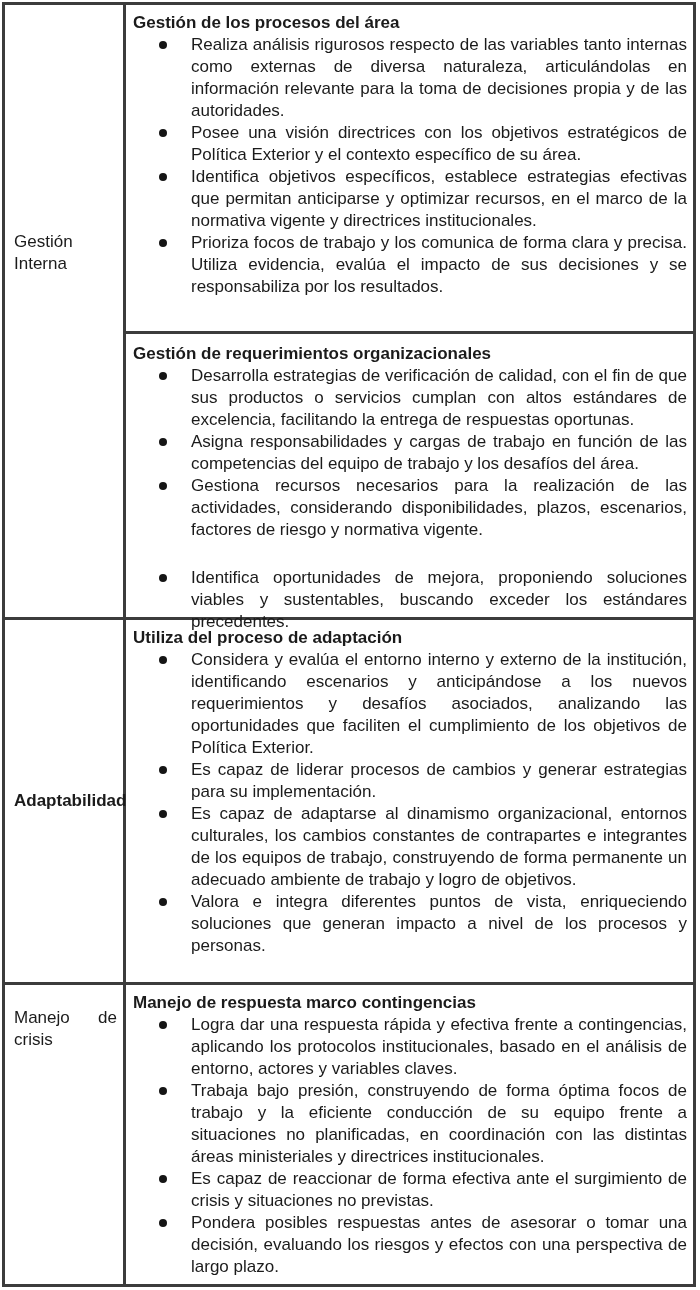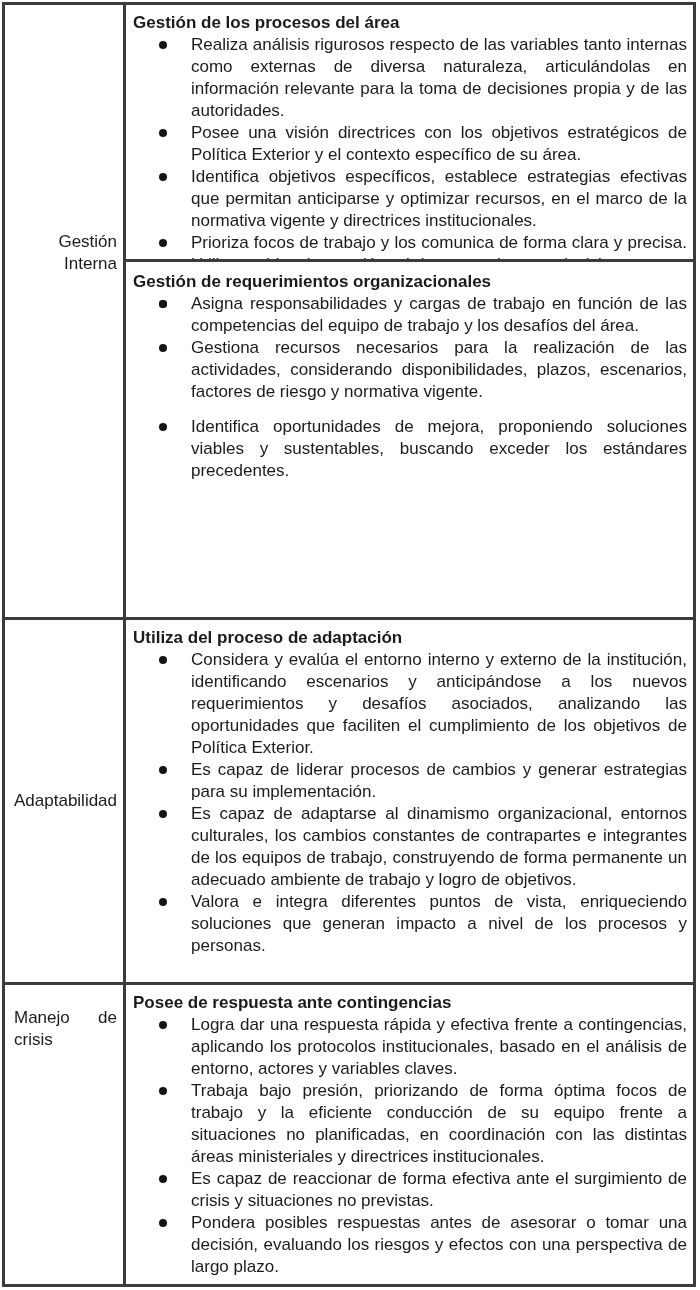--- a/index.html
+++ b/index.html
@@ -30,26 +30,26 @@
     font-size: 17px;
     line-height: 22px;
   }
   .lcell {
     border-right: 3px solid #3c3c3c;
     padding-left: 9px;
     padding-right: 6px;
     background: #fff;
   }
   .bt { border-top: 3px solid #3c3c3c; }
-  .lcell-1 { padding-top: 226px; text-align: right; }
-  .lcell-2 { display: flex; align-items: center; }
+  .lcell-1 { padding-top: 226px; text-align: left; }
+  .lcell-2 { display: flex; align-items: center; font-weight: bold; }
   .lcell-3 { padding-top: 22px; text-align: justify; }
   .rcell { background: #fff; }
   .section { padding: 7px 6px 0 7px; }
-  .section.tight { height: 257px; border-bottom: 3px solid #3c3c3c; overflow: hidden; }
+  .section.tight { height: 329px; border-bottom: 3px solid #3c3c3c; overflow: hidden; }
   .section.pad2 { padding-top: 9px; }
   .heading {
     font-weight: bold;
     font-size: 17px;
     line-height: 22px;
     text-align: left;
   }
   ul.bullets { list-style: none; }
   ul.bullets li {
     position: relative;
@@ -60,21 +60,21 @@
   ul.bullets li .blt {
     position: absolute;
     left: 26px;
     top: 7px;
     width: 8px;
     height: 8px;
     border-radius: 50%;
     background: #151515;
     display: block;
   }
-  ul.bullets li.gap { margin-top: 13px; }
+  ul.bullets li.gap { margin-top: 26px; }
 </style>
 </head>
 <body>
 
 <div class="page">
   <div class="tbl">
 
     <div class="lcell lcell-1">
       <span>Gestión Interna</span>
     </div>
@@ -86,21 +86,21 @@
           <li><span class="blt"></span><span>Realiza análisis rigurosos respecto de las variables tanto internas como externas de diversa naturaleza, articulándolas en información relevante para la toma de decisiones propia y de las autoridades.</span></li>
           <li><span class="blt"></span><span>Posee una visión directrices con los objetivos estratégicos de Política Exterior y el contexto específico de su área.</span></li>
           <li><span class="blt"></span><span>Identifica objetivos específicos, establece estrategias efectivas que permitan anticiparse y optimizar recursos, en el marco de la normativa vigente y directrices institucionales.</span></li>
           <li><span class="blt"></span><span>Prioriza focos de trabajo y los comunica de forma clara y precisa. Utiliza evidencia, evalúa el impacto de sus decisiones y se responsabiliza por los resultados.</span></li>
         </ul>
       </div>
 
       <div class="section pad2">
         <div class="heading">Gestión de requerimientos organizacionales</div>
         <ul class="bullets">
-          <li><span class="blt"></span></li>
+          <li><span class="blt"></span><span>Desarrolla estrategias de verificación de calidad, con el fin de que sus productos o servicios cumplan con altos estándares de excelencia, facilitando la entrega de respuestas oportunas.</span></li>
           <li><span class="blt"></span><span>Asigna responsabilidades y cargas de trabajo en función de las competencias del equipo de trabajo y los desafíos del área.</span></li>
           <li><span class="blt"></span><span>Gestiona recursos necesarios para la realización de las actividades, considerando disponibilidades, plazos, escenarios, factores de riesgo y normativa vigente.</span></li>
           <li class="gap"><span class="blt"></span><span>Identifica oportunidades de mejora, proponiendo soluciones viables y sustentables, buscando exceder los estándares precedentes.</span></li>
         </ul>
       </div>
 
     </div>
 
     <div class="lcell lcell-2 bt">
       <span>Adaptabilidad</span>
@@ -115,24 +115,24 @@
           <li><span class="blt"></span><span>Valora e integra diferentes puntos de vista, enriqueciendo soluciones que generan impacto a nivel de los procesos y personas.</span></li>
         </ul>
       </div>
     </div>
 
     <div class="lcell lcell-3 bt">
       <span>Manejo de crisis</span>
     </div>
     <div class="rcell bt">
       <div class="section">
-        <div class="heading">Posee de respuesta ante contingencias</div>
+        <div class="heading">Manejo de respuesta marco contingencias</div>
         <ul class="bullets">
           <li><span class="blt"></span><span>Logra dar una respuesta rápida y efectiva frente a contingencias, aplicando los protocolos institucionales, basado en el análisis de entorno, actores y variables claves.</span></li>
-          <li><span class="blt"></span><span>Trabaja bajo presión, priorizando de forma óptima focos de trabajo y la eficiente conducción de su equipo frente a situaciones no planificadas, en coordinación con las distintas áreas ministeriales y directrices institucionales.</span></li>
+          <li><span class="blt"></span><span>Trabaja bajo presión, construyendo de forma óptima focos de trabajo y la eficiente conducción de su equipo frente a situaciones no planificadas, en coordinación con las distintas áreas ministeriales y directrices institucionales.</span></li>
           <li><span class="blt"></span><span>Es capaz de reaccionar de forma efectiva ante el surgimiento de crisis y situaciones no previstas.</span></li>
           <li><span class="blt"></span><span>Pondera posibles respuestas antes de asesorar o tomar una decisión, evaluando los riesgos y efectos con una perspectiva de largo plazo.</span></li>
         </ul>
       </div>
     </div>
 
   </div>
 </div>
 
 </body></html>

